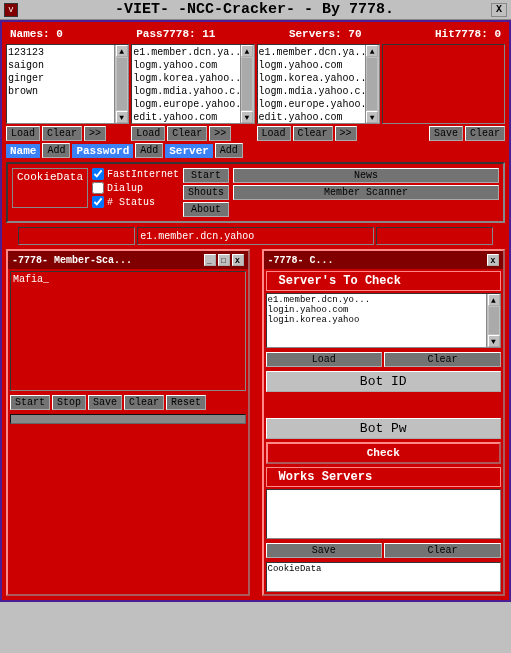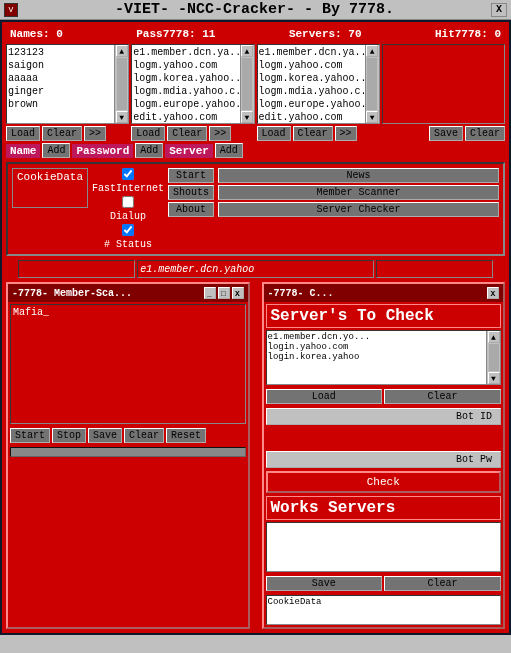--- a/index.html
+++ b/index.html
@@ -43,21 +43,21 @@
       border: 1px solid #888;
       font-size: 10px;
       font-weight: bold;
       cursor: pointer;
       display: flex; align-items: center; justify-content: center;
     }
 
     
     .main-window {
       background: #cc0000;
-      border: 2px solid #0f172a;
+      border: 2px solid #4c1d95;
       padding: 4px;
     }
 
     
     .stats-row {
       display: flex;
       justify-content: space-between;
       padding: 2px 4px;
       color: white;
       font-weight: bold;
@@ -131,21 +131,21 @@
     }
 
     
     .input-row {
       display: flex;
       align-items: center;
       gap: 2px;
       margin: 2px 0;
     }
     .label-box {
-      background: #be185d;
+      background: #3b82f6;
       color: white;
       font-size: 11px;
       font-weight: bold;
       padding: 1px 4px;
     }
 
     
     .middle-section {
       background: #cc0000;
       border: 2px inset #888;
@@ -170,21 +170,20 @@
       display: flex;
       flex-direction: column;
       gap: 2px;
     }
     .checkbox-row {
       display: flex;
       align-items: center;
       gap: 3px;
       color: white;
       font-size: 10px;
-      flex-direction: column;
     }
     .checkbox-row input[type="checkbox"] {
       width: 12px;
       height: 12px;
     }
     .buttons-col {
       display: flex;
       flex-direction: column;
       gap: 2px;
     }
@@ -194,21 +193,20 @@
       gap: 2px;
       flex: 1;
     }
 
     
     .status-area {
       display: flex;
       gap: 2px;
       margin: 4px 12px;
       height: 18px;
-      font-style: italic;
     }
     .status-box {
       background: #cc0000;
       border: 1px inset #888;
       flex: 1;
       height: 18px;
     }
     .status-text-box {
       background: #cc0000;
       border: 1px inset #888;
@@ -290,23 +288,23 @@
       width: 0%;
     }
 
     
     .right-sub {
       width: 130px;
       min-width: 130px;
     }
     .section-label {
       color: white;
-      font-size: 16px;
-      font-weight: bold;
-      padding: 2px 4px;
+      font-size: 12px;
+      font-weight: bold;
+      padding: 2px 12px;
       border: 1px solid #ff8888;
       margin: 2px;
     }
     .server-list-small {
       background: white;
       border: 1px inset #888;
       height: 55px;
       margin: 2px;
       overflow-y: auto;
       font-size: 9px;
@@ -331,39 +329,39 @@
       margin: 2px;
       font-size: 9px;
       color: black;
       padding: 1px;
     }
     .check-btn {
       background: #cc0000;
       border: 2px outset #ff8888;
       color: white;
       font-size: 11px;
-      font-weight: normal;
+      font-weight: bold;
       cursor: pointer;
       font-family: 'Courier New', monospace;
       width: 100%;
       padding: 3px 0;
       display: block;
       text-align: center;
     }
     .id-pw-btn {
       background: #c0c0c0;
       border: 1px outset #fff;
       color: black;
-      font-size: 10px;
+      font-size: 13px;
       cursor: pointer;
       font-family: 'Courier New', monospace;
       width: 100%;
       padding: 2px 8px;
       display: block;
-      text-align: right;
+      text-align: center;
       margin: 1px 0;
     }
   </style>
 </head>
 <body>
 
 <div class="title-bar">
   <div class="title-bar-icon">
     <span>V</span>
   </div>
@@ -380,21 +378,20 @@
     <span>Hit7778: 0</span>
   </div>
 
   <div class="lists-area">
 
     <div class="list-column">
       <div class="list-box">
         <div class="list-box-inner">
           <span class="list-item">123123</span>
           <span class="list-item">saigon</span>
-          <span class="list-item">aaaaa</span>
           <span class="list-item">ginger</span>
           <span class="list-item">brown</span>
         </div>
         <div class="scrollbar-track">
           <div class="scroll-btn">▲</div>
           <div class="scroll-thumb"></div>
           <div class="scroll-btn">▼</div>
         </div>
       </div>
     </div>
@@ -494,21 +491,20 @@
         </label>
       </div>
       <div class="buttons-col">
         <button class="win-btn">Start</button>
         <button class="win-btn">Shouts</button>
         <button class="win-btn">About</button>
       </div>
       <div class="buttons-col2">
         <button class="win-btn">News</button>
         <button class="win-btn">Member Scanner</button>
-        <button class="win-btn">Server Checker</button>
       </div>
     </div>
   </div>
 
   <div class="status-area">
     <div class="status-box"></div>
     <div class="status-text-box">e1.member.dcn.yahoo</div>
     <div class="status-box"></div>
   </div>
 

